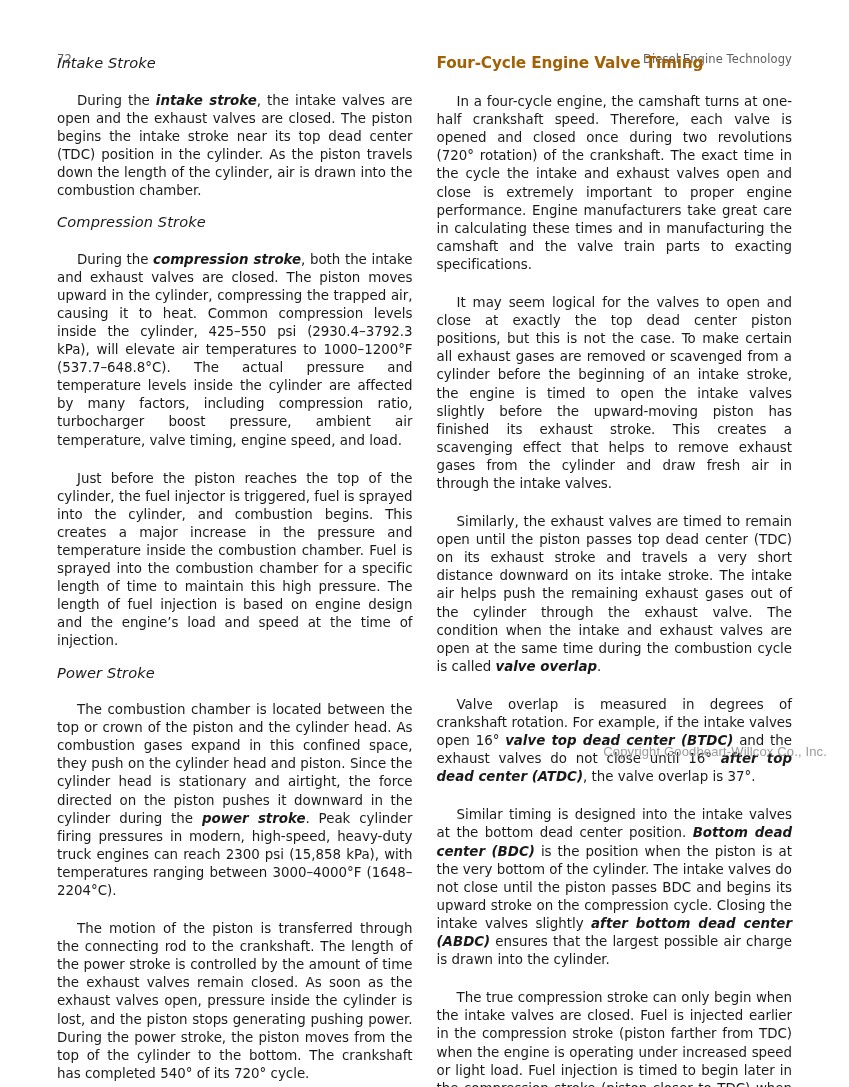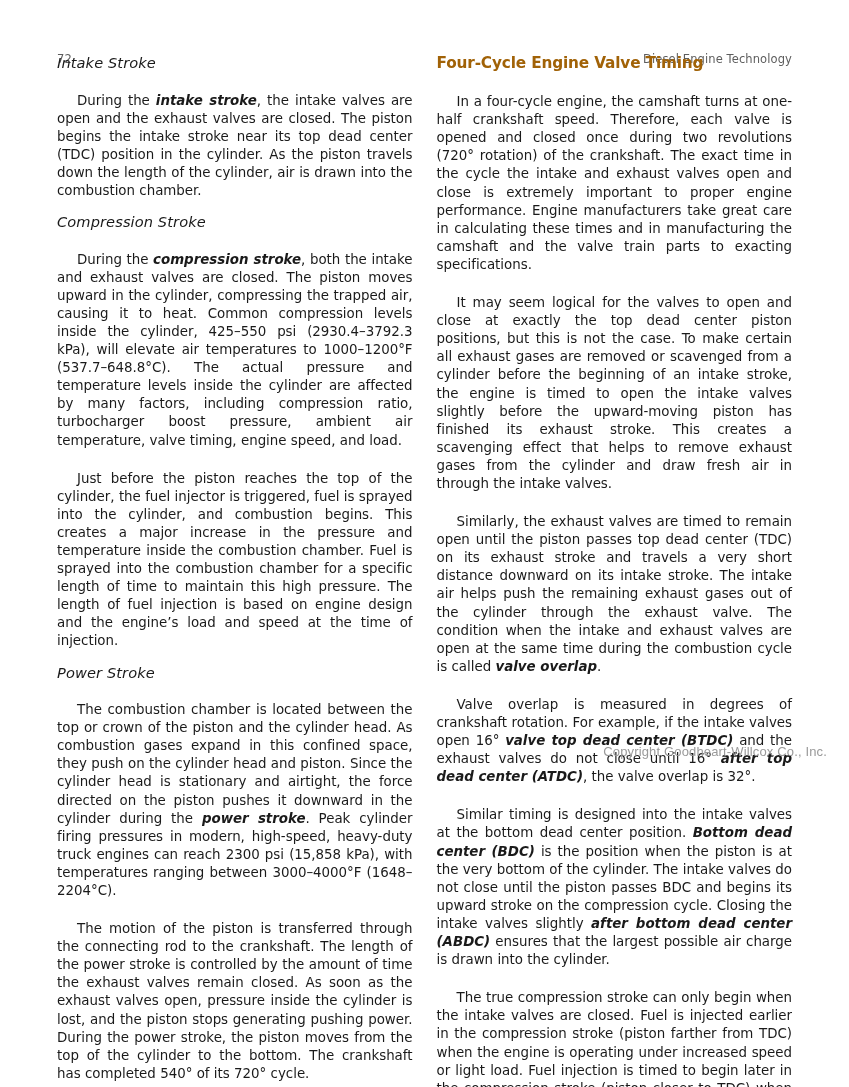--- a/index.html
+++ b/index.html
@@ -131,21 +131,21 @@
         <div class="h2">Power Stroke</div>
         <p class="indent"><span>The combustion chamber is located between the top or crown of the piston and the cylinder head. As combustion gases expand in this confined space, they push on the cylinder head and piston. Since the cylinder head is stationary and airtight, the force directed on the piston pushes it downward in the cylinder during the </span><b class="term">power stroke</b><span>. Peak cylinder firing pressures in modern, high-speed, heavy-duty truck engines can reach 2300 psi (15,858 kPa), with temperatures ranging between 3000–4000°F (1648–2204°C).</span></p>
         <p class="indent"><span>The motion of the piston is transferred through the connecting rod to the crankshaft. The length of the power stroke is controlled by the amount of time the exhaust valves remain closed. As soon as the exhaust valves open, pressure inside the cylinder is lost, and the piston stops generating pushing power. During the power stroke, the piston moves from the top of the cylinder to the bottom. The crankshaft has completed 540° of its 720° cycle.</span></p>
         <div class="h2">Exhaust Stroke</div>
       </div>
     <div class="col" id="col-right">
         <div class="h1">Four-Cycle Engine Valve Timing</div>
         <p class="indent"><span>In a four-cycle engine, the camshaft turns at one-half crankshaft speed. Therefore, each valve is opened and closed once during two revolutions (720° rotation) of the crankshaft. The exact time in the cycle the intake and exhaust valves open and close is extremely important to proper engine performance. Engine manufacturers take great care in calculating these times and in manufacturing the camshaft and the valve train parts to exacting specifications.</span></p>
         <p class="indent"><span>It may seem logical for the valves to open and close at exactly the top dead center piston positions, but this is not the case. To make certain all exhaust gases are removed or scavenged from a cylinder before the beginning of an intake stroke, the engine is timed to open the intake valves slightly before the upward-moving piston has finished its exhaust stroke. This creates a scavenging effect that helps to remove exhaust gases from the cylinder and draw fresh air in through the intake valves.</span></p>
         <p class="indent"><span>Similarly, the exhaust valves are timed to remain open until the piston passes top dead center (TDC) on its exhaust stroke and travels a very short distance downward on its intake stroke. The intake air helps push the remaining exhaust gases out of the cylinder through the exhaust valve. The condition when the intake and exhaust valves are open at the same time during the combustion cycle is called </span><b class="term">valve overlap</b><span>.</span></p>
-        <p class="indent"><span>Valve overlap is measured in degrees of crankshaft rotation. For example, if the intake valves open 16° </span><b class="term">valve top dead center (BTDC)</b><span> and the exhaust valves do not close until 16° </span><b class="term">after top dead center (ATDC)</b><span>, the valve overlap is 32°.</span></p>
+        <p class="indent"><span>Valve overlap is measured in degrees of crankshaft rotation. For example, if the intake valves open 16° </span><b class="term">valve top dead center (BTDC)</b><span> and the exhaust valves do not close until 16° </span><b class="term">after top dead center (ATDC)</b><span>, the valve overlap is 37°.</span></p>
         <p class="indent"><span>Similar timing is designed into the intake valves at the bottom dead center position. </span><b class="term">Bottom dead center (BDC)</b><span> is the position when the piston is at the very bottom of the cylinder. The intake valves do not close until the piston passes BDC and begins its upward stroke on the compression cycle. Closing the intake valves slightly </span><b class="term">after bottom dead center (ABDC)</b><span> ensures that the largest possible air charge is drawn into the cylinder.</span></p>
         <p class="indent"><span>The true compression stroke can only begin when the intake valves are closed. Fuel is injected earlier in the compression stroke (piston farther from TDC) when the engine is operating under increased speed or light load. Fuel injection is timed to begin later in the compression stroke (piston closer to TDC) when the engine is operating at low speeds or under heavy loads to compensate for the lag time between the start of injection and the resulting increase in expansion pressure.</span></p>
       </div>
   </div>
 
   <div class="copyright">Copyright Goodheart-Willcox Co., Inc.</div>
 
 </div>
 
 </body></html>

